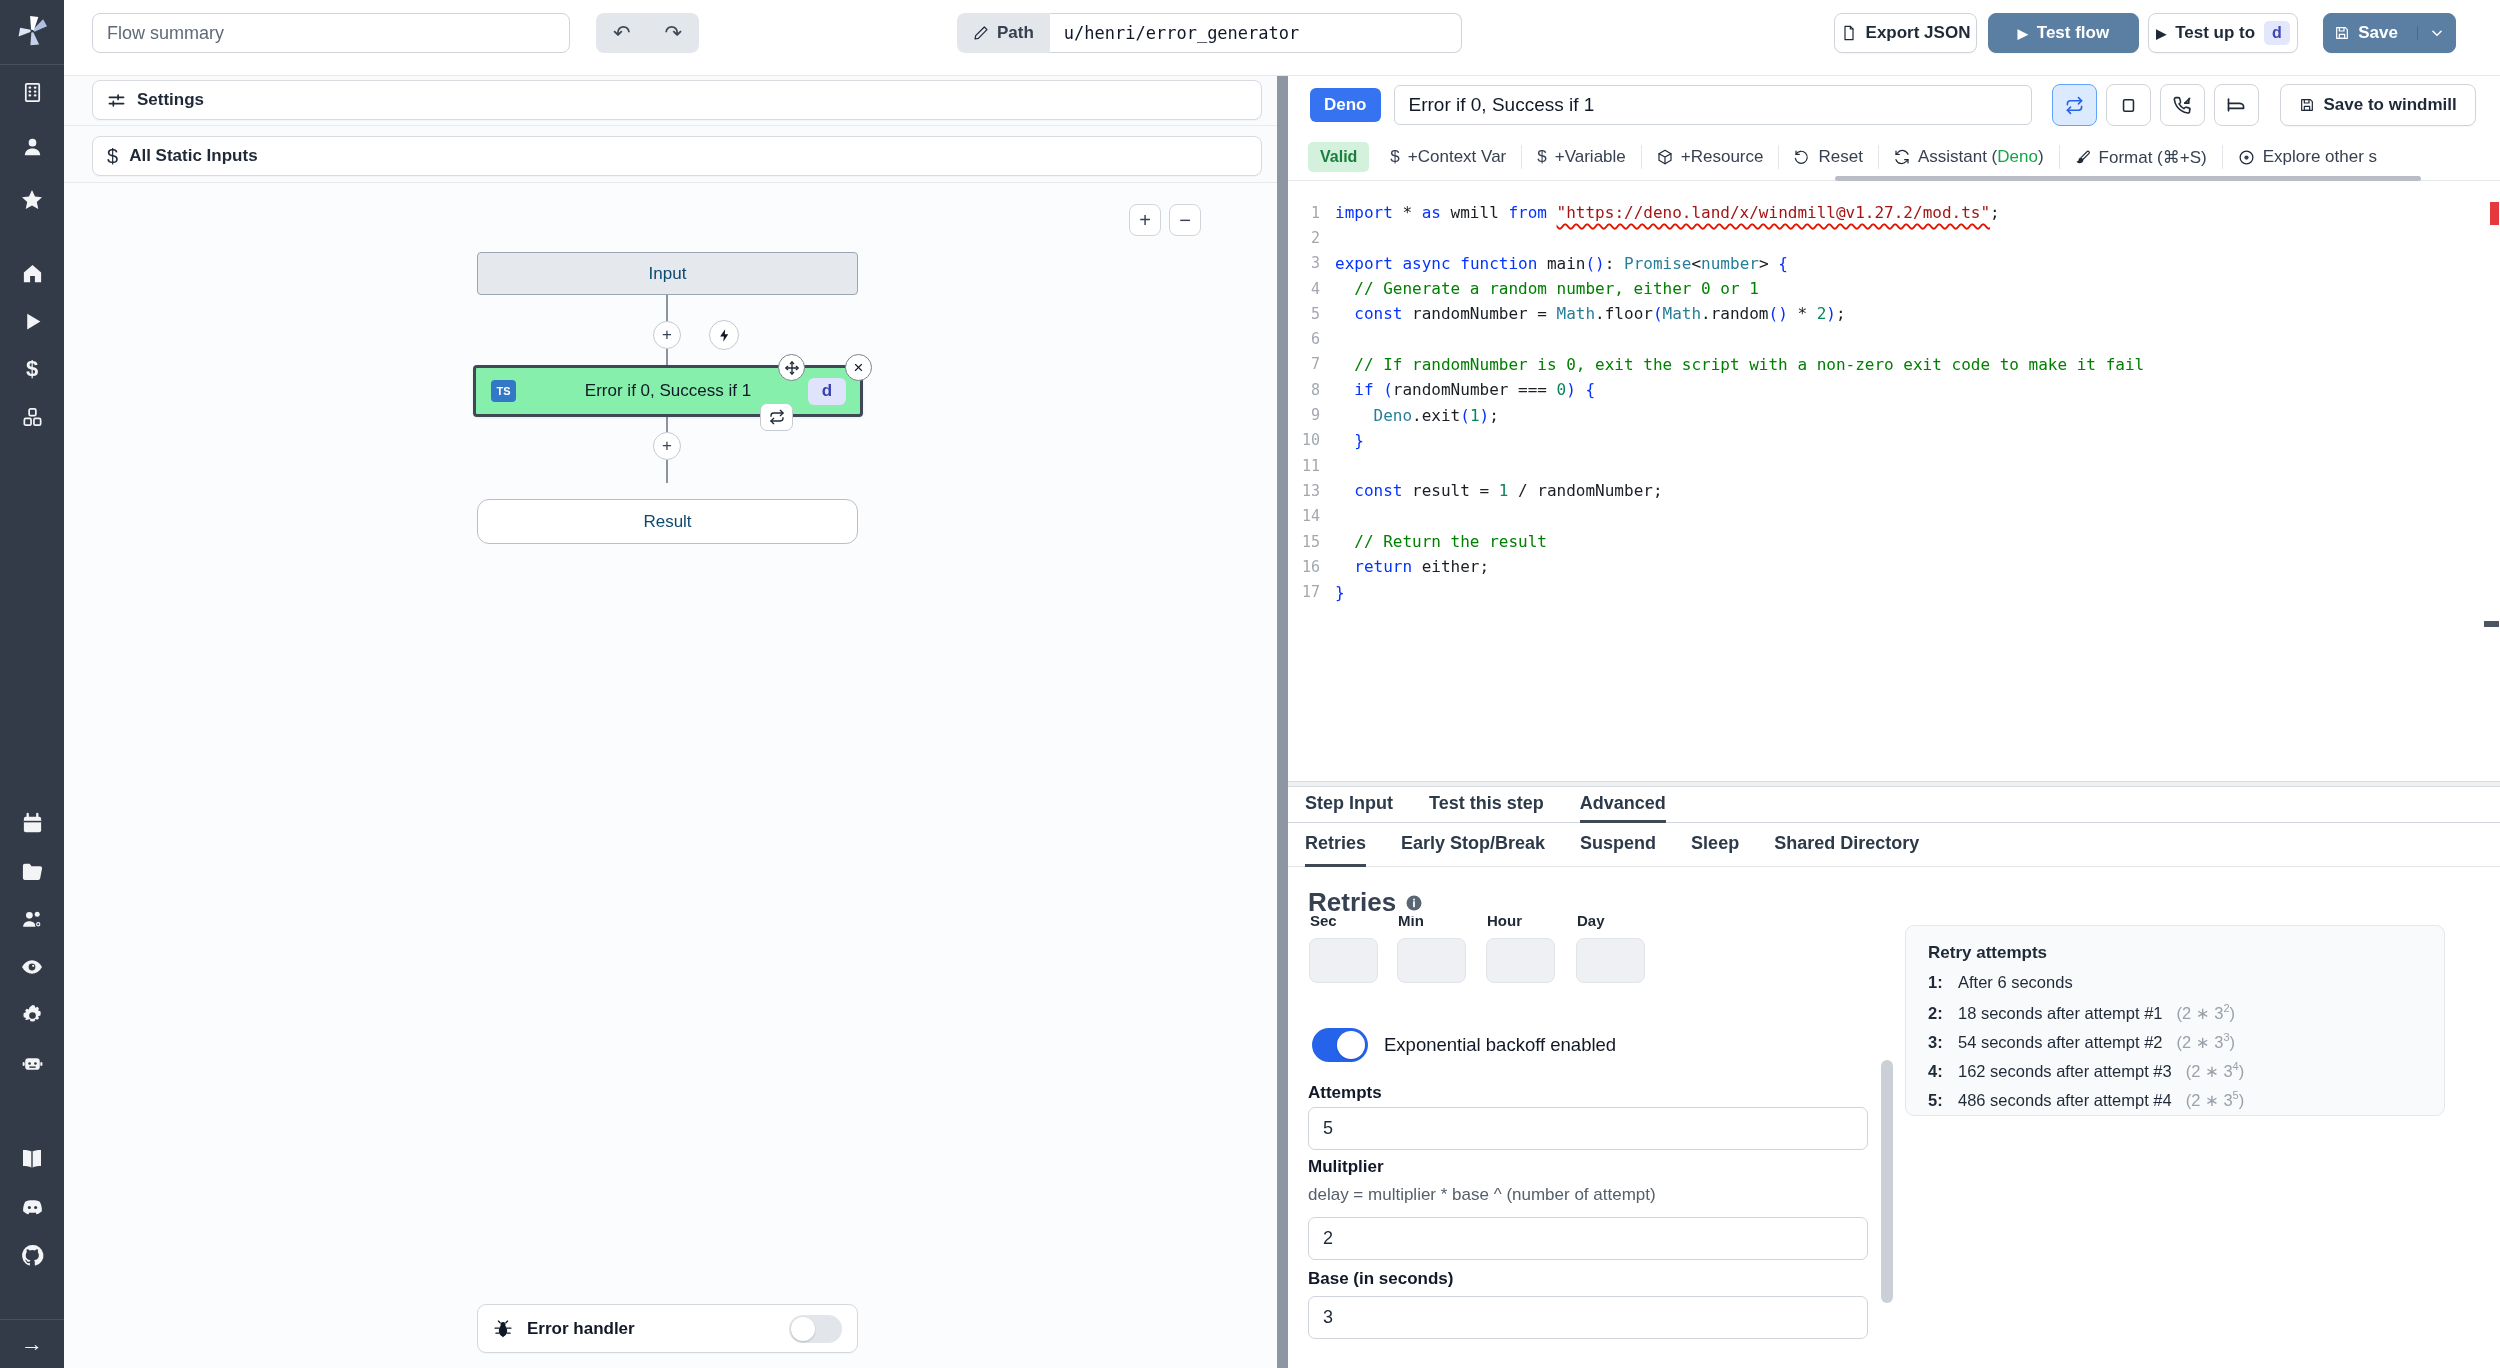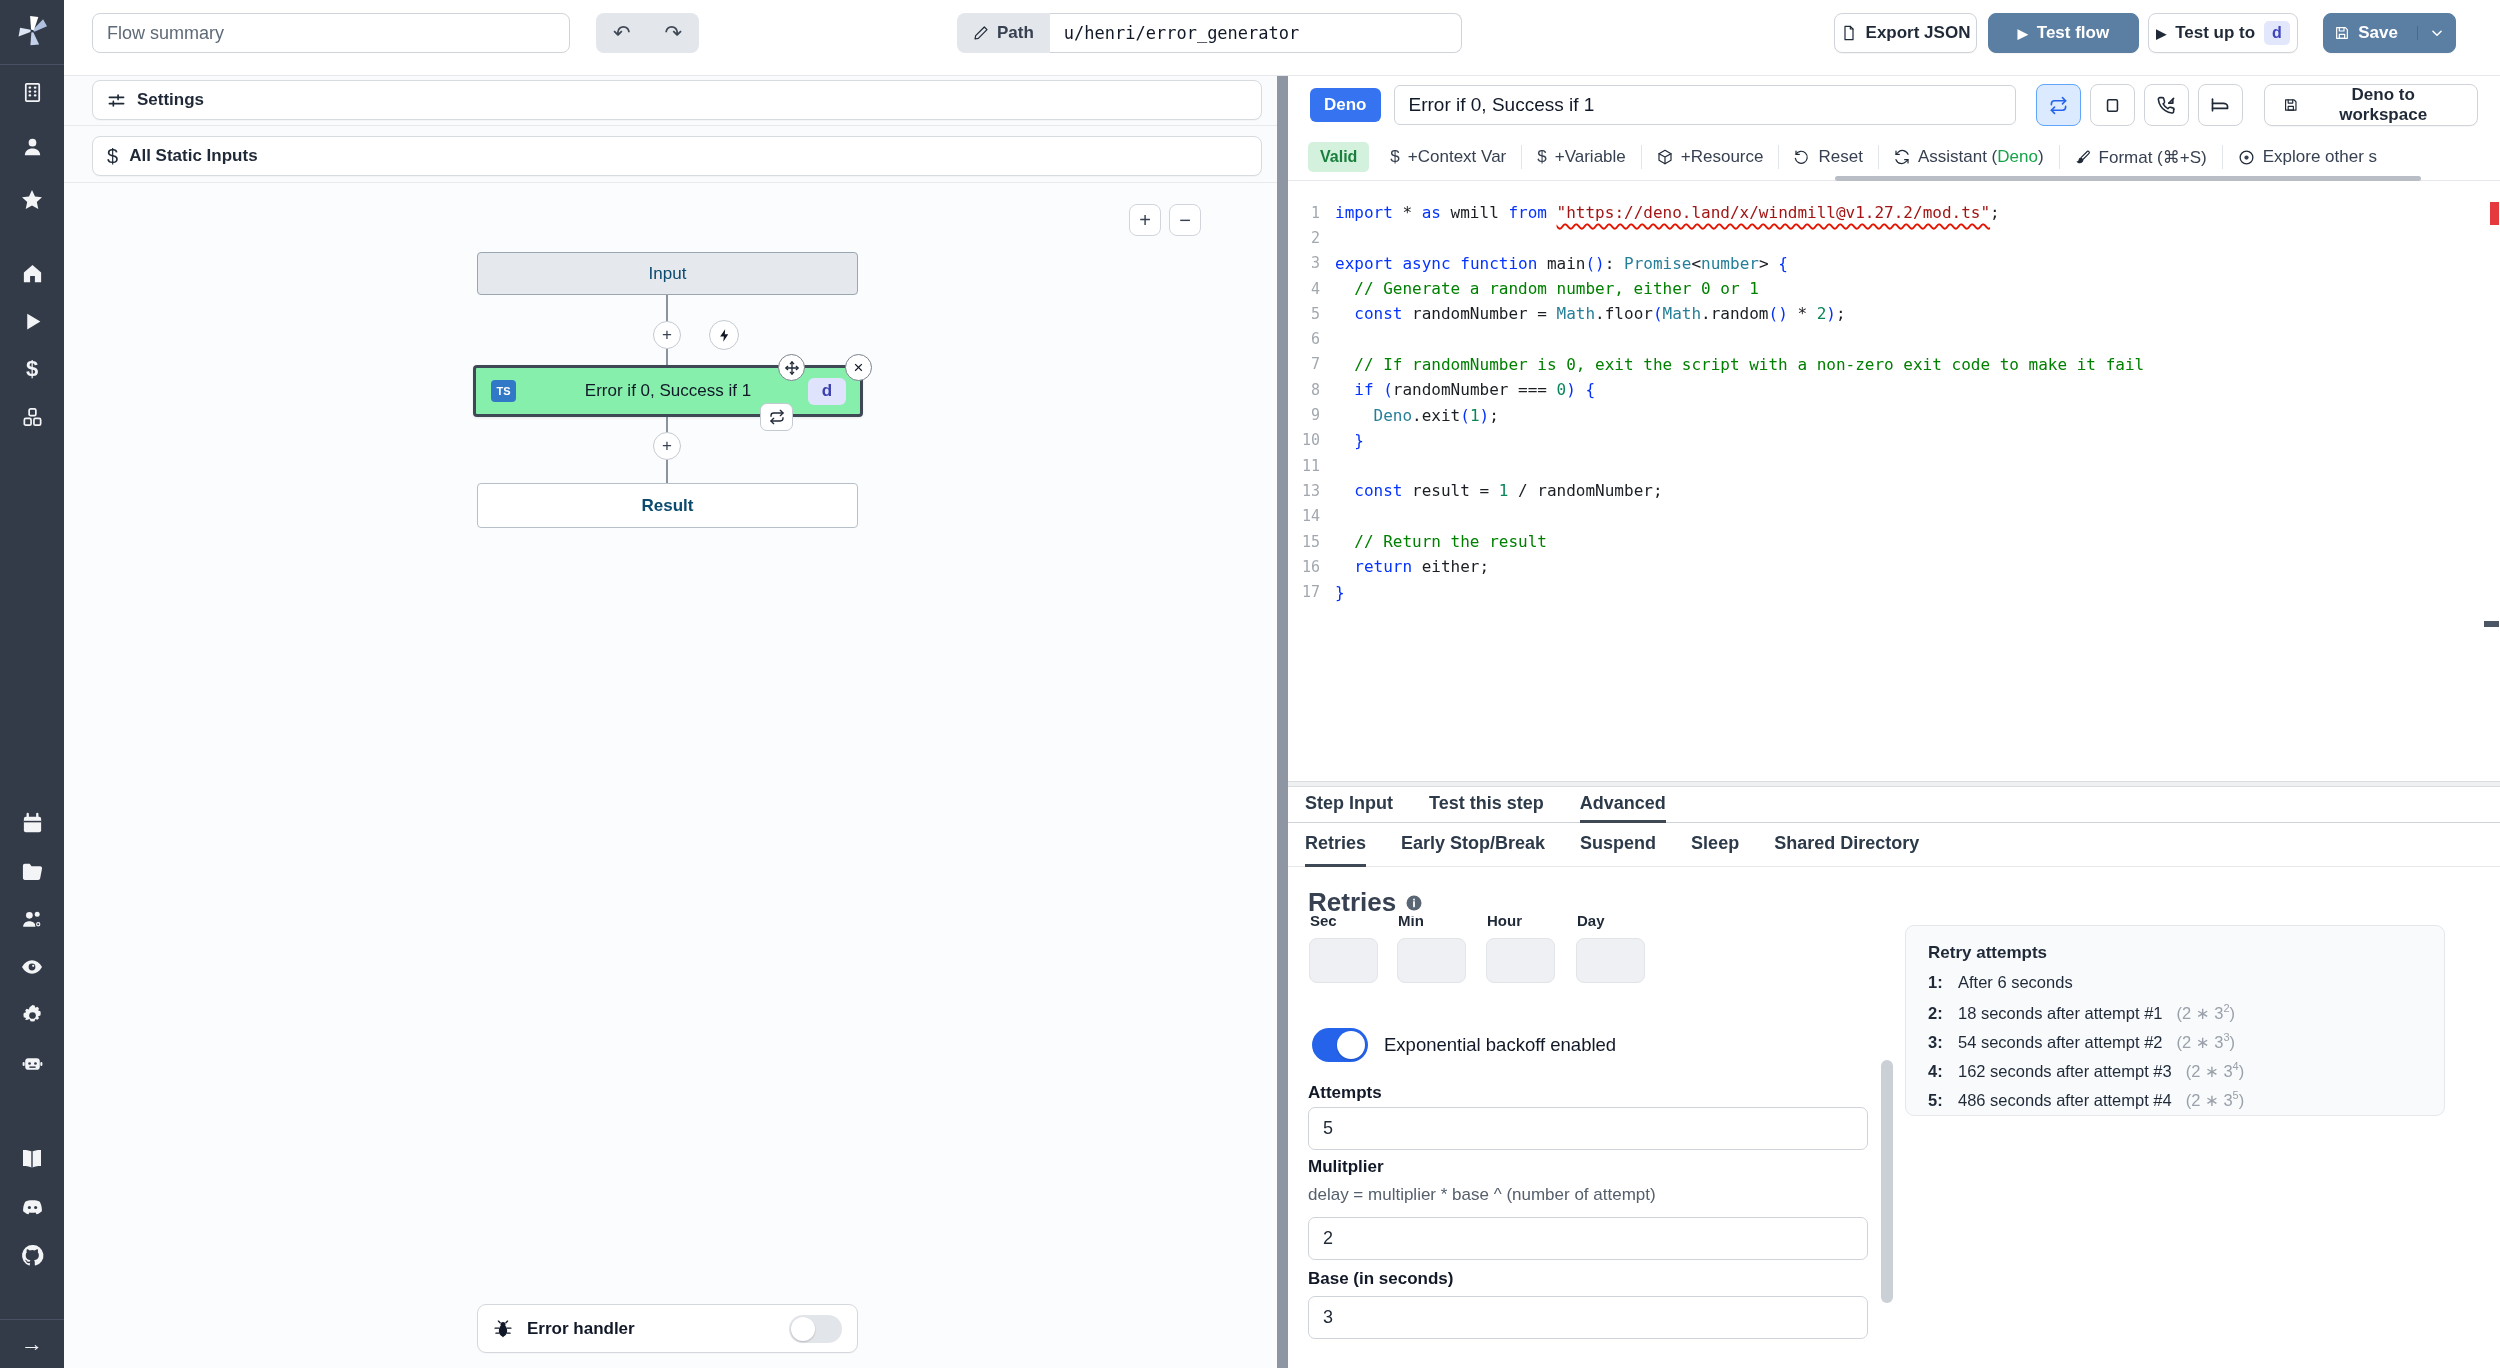--- a/index.html
+++ b/index.html
@@ -41,21 +41,21 @@
   .flow-panel { position:absolute; left:64px; top:76px; width:1213px; height:1292px; background:#fafbfc; }
   .fp-row1 { position:absolute; top:0; left:0; right:0; height:50px; border-bottom:1px solid #e8eaee; background:#fafbfc; }
   .fp-row2 { position:absolute; top:50px; left:0; right:0; height:57px; border-bottom:1px solid #e8eaee; background:#fafbfc; }
   .fp-btn { position:absolute; left:28px; right:15px; height:40px; background:#fff; border:1px solid #d7dbe0; border-radius:8px; display:flex; align-items:center; gap:11px; padding:0 14px; font-size:17px; font-weight:700; color:#1f2937; cursor:pointer; box-shadow:0 1px 1px rgba(0,0,0,.03); }
   .fp-row1 .fp-btn { top:4px;text-align:right; } .fp-row2 .fp-btn { top:10px; }
   .canvas { position:absolute; top:107px; left:0; right:0; bottom:0; background:#fbfcfd; }
   .zoom-btn { position:absolute; top:21px; width:32px; height:32px; background:#fff; border:1px solid #d1d5db; border-radius:8px; display:flex; align-items:center; justify-content:center; font-size:20px; color:#374151; cursor:pointer; }
   .vline { position:absolute; left:602px; width:2px; background:#8b949e; }
   .node { position:absolute; left:413px; width:381px; display:flex; align-items:center; justify-content:center; font-size:17px; color:#0c4a6e; cursor:pointer; }
   .node-input { top:69px; height:43px; background:#e5e9ee; border:1px solid #9aa6b2; border-radius:4px; }
-  .node-result { top:300px; height:45px; background:#fff; border:1px solid #b7bfc8; border-radius:4px;font-weight:bold; }
+  .node-result { top:316px; height:45px; background:#fff; border:1px solid #b7bfc8; border-radius:12px; }
   .circle { position:absolute; width:28px; height:28px; border-radius:50%; background:#fff; border:1.5px solid #c4cad1; display:flex; align-items:center; justify-content:center; color:#374151; font-size:17px; cursor:pointer; }
   .step-node { position:absolute; left:409px; top:182px; width:390px; height:52px; background:#86efac; border:3px solid #3f4956; border-radius:4px; display:flex; align-items:center; box-shadow:0 1px 3px rgba(0,0,0,.08); cursor:pointer; }
   .ts-badge { position:absolute; left:15px; width:25px; height:22px; background:#3178c6; color:#fff; font-size:11px; font-weight:700; border-radius:4px; display:flex; align-items:center; justify-content:center; }
   .step-title { width:100%; text-align:center; font-size:17px; color:#111827; }
   .d-badge { position:absolute; right:14px; width:38px; height:27px; background:#dfe4fc; color:#3b3fae; font-weight:700; font-size:17px; border-radius:6px; display:flex; align-items:center; justify-content:center; }
   .mini-circle { position:absolute; width:27px; height:27px; border-radius:50%; background:#fff; border:1.5px solid #7b838e; display:flex; align-items:center; justify-content:center; cursor:pointer; }
   .retry-chip { position:absolute; left:696px; top:220px; width:33px; height:28px; background:#fff; border:1px solid #c4cad1; border-radius:7px; display:flex; align-items:center; justify-content:center; cursor:pointer; }
   .err-bar { position:absolute; left:413px; top:1121px; width:381px; height:49px; background:#fff; border:1px solid #d4d8dd; border-radius:9px; display:flex; align-items:center; padding:0 15px; gap:14px; box-shadow:0 1px 1px rgba(0,0,0,.03); }
   .err-label { font-size:17px; font-weight:700; color:#111827; flex:1; }
   .toggle { width:53px; height:28px; border-radius:14px; position:relative; cursor:pointer; }
@@ -422,21 +422,21 @@
             <path d="M3 10h13a5 3.5 0 0 1 5 3.5V16"></path>
           </svg>
       </div>
     </div>
     <button class="btn savews-btn">
       <svg width="16" height="16" viewBox="0 0 24 24" class="icon-stroke">
           <path d="M4 4h13l3 3v13H4z"></path>
           <path d="M8 4v5h7V4"></path>
           <rect x="8" y="14" width="8" height="6"></rect>
         </svg>
-      <span>Deno to workspace</span>
+      <span>Save to windmill</span>
     </button>
   </div>
 
   <div class="ed-toolbar">
     <span class="valid-badge">Valid</span>
     <button class="tbar-btn">
       <span>$</span>
       <span>+Context Var</span>
     </button>
     <span class="tbar-div"></span>

